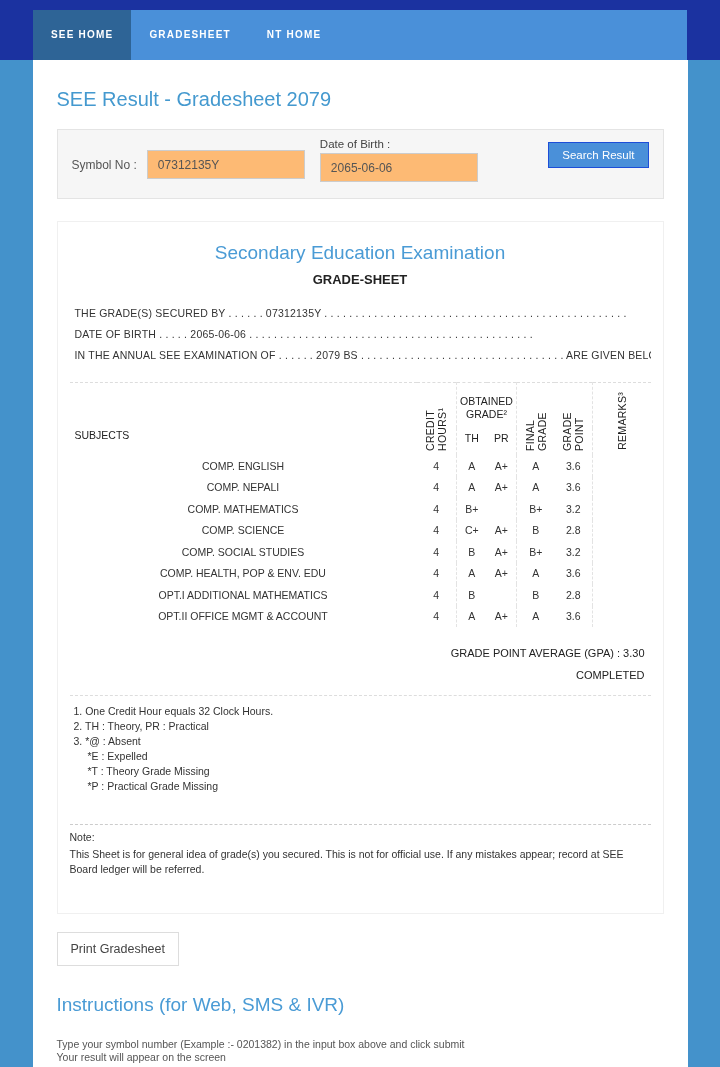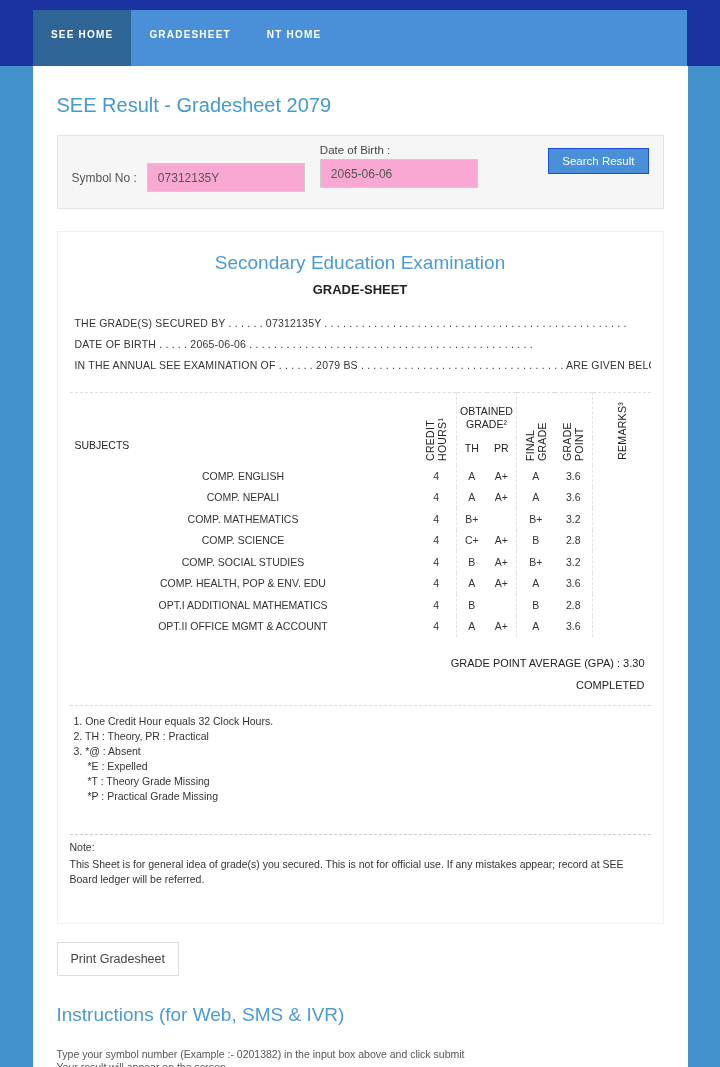--- a/index.html
+++ b/index.html
@@ -5,41 +5,41 @@
   * { box-sizing: border-box; }
   html,body { margin:0; padding:0; }
   body {
     width:720px; height:1067px; overflow:hidden;
     background:#4492cb;
     font-family:"Liberation Sans", sans-serif;
     color:#333;
   }
   
   .top-frame { background:#1b32a0; padding:10px 33px 0 33px; }
-  .navbar { background:#4a90d9; height:56px; display:flex; align-items:stretch; }
+  .navbar { background:#4a90d9; height:50px; display:flex; align-items:stretch; }
   .tab {
     color:#fff; font-size:10px; font-weight:bold; letter-spacing:1.2px;
     line-height:50px; padding:0 18px; cursor:pointer; white-space:nowrap;
   }
   .tab.active { background:#2e6496; }
   
   .card {
     width:655px; margin:0 auto 19px auto; background:#fff;
     min-height:988px; padding:16px 24px 30px 24px;
   }
   .page-title { color:#4499cf; font-size:20px; font-weight:400; margin:12px 0 18px 0; }
   
   .search-panel {
     background:#f6f6f6; border:1px solid #e4e4e4;
     padding:8px 14px 16px 14px; display:flex; align-items:flex-start;
   }
-  .symbol-group { display:flex; align-items:center; margin-top:19px; }
+  .symbol-group { display:flex; align-items:center; margin-top:12px; }
   .symbol-group label { font-size:12px; color:#555; margin-right:10px; white-space:nowrap; }
   .search-panel input {
-    width:158px; height:29px; border:1px solid #ccc; background:#f9a8d4;
+    width:158px; height:29px; border:1px solid #ccc; background:#fdba74;
     font-family:"Liberation Sans", sans-serif; font-size:12px; color:#555; padding:0 10px;
   }
   .dob-group { margin-left:15px; }
   .dob-group label { display:block; font-size:11.5px; color:#444; margin-bottom:3px; }
   .search-btn {
     margin-left:auto; margin-top:4px;
     background:#4a90d9; border:1px solid #1d4ed8; color:#fff;
     font-family:"Liberation Sans", sans-serif; font-size:11.5px;
     padding:6px 13px; cursor:pointer;
   }

